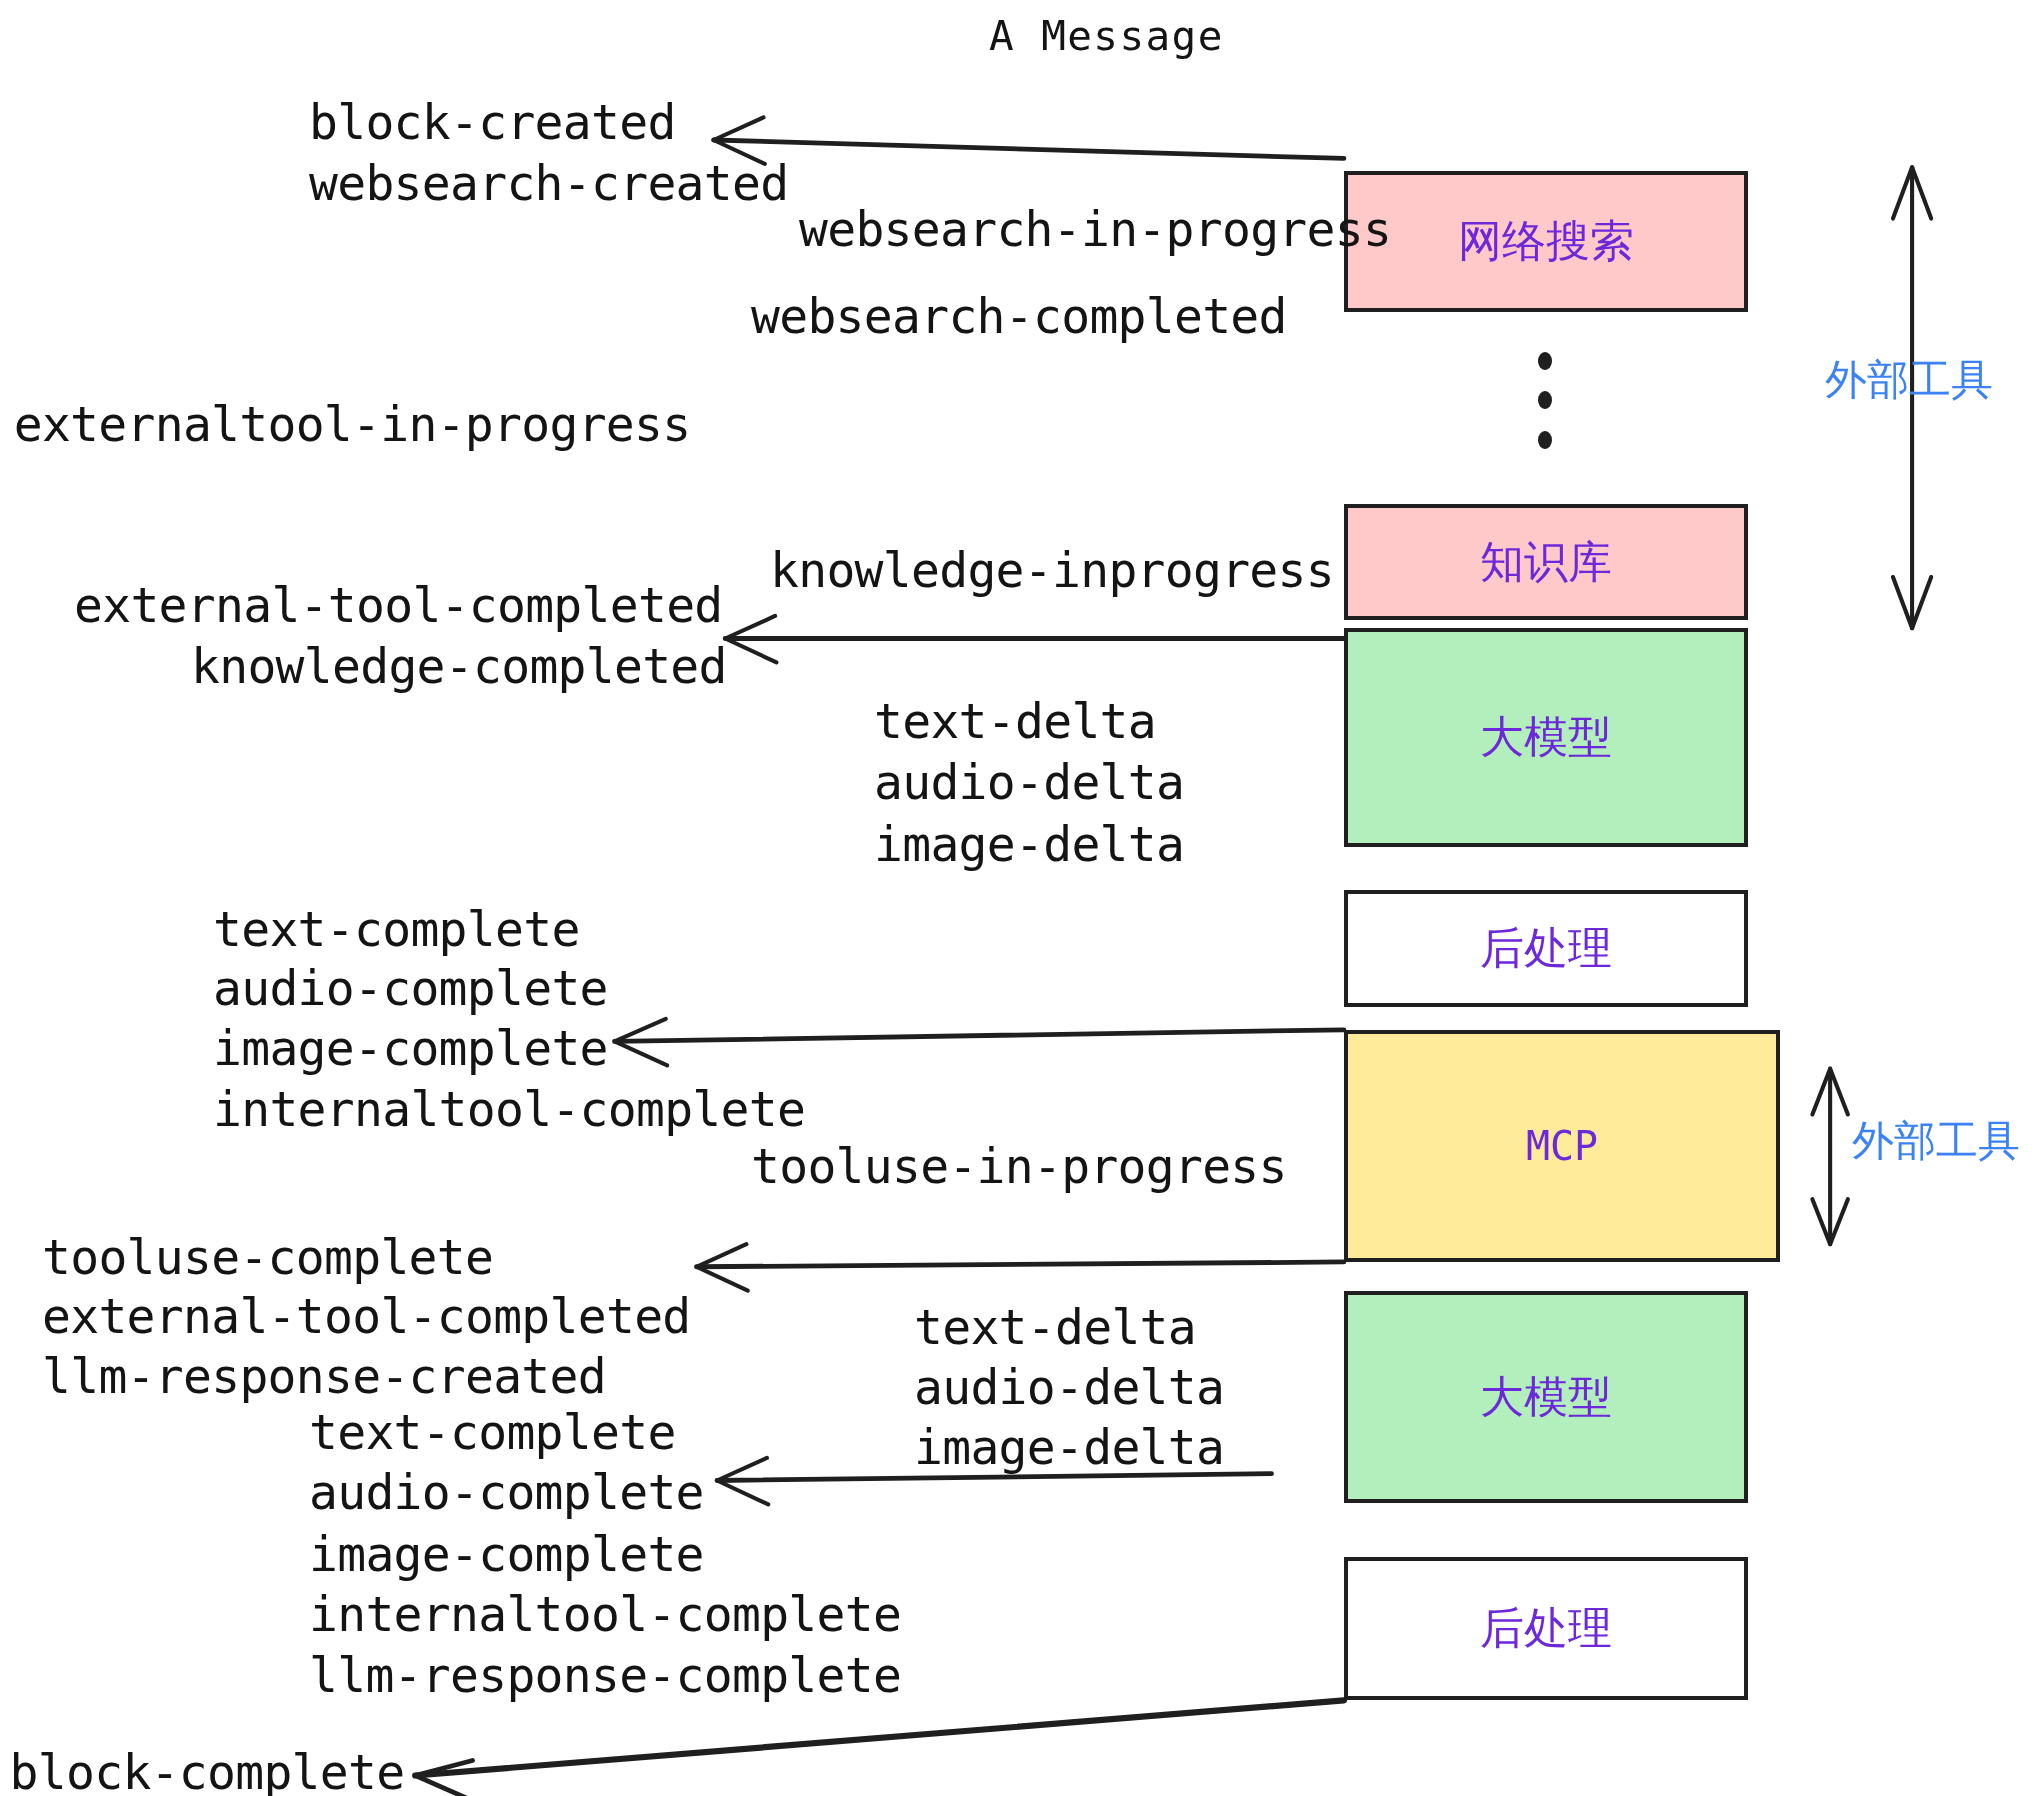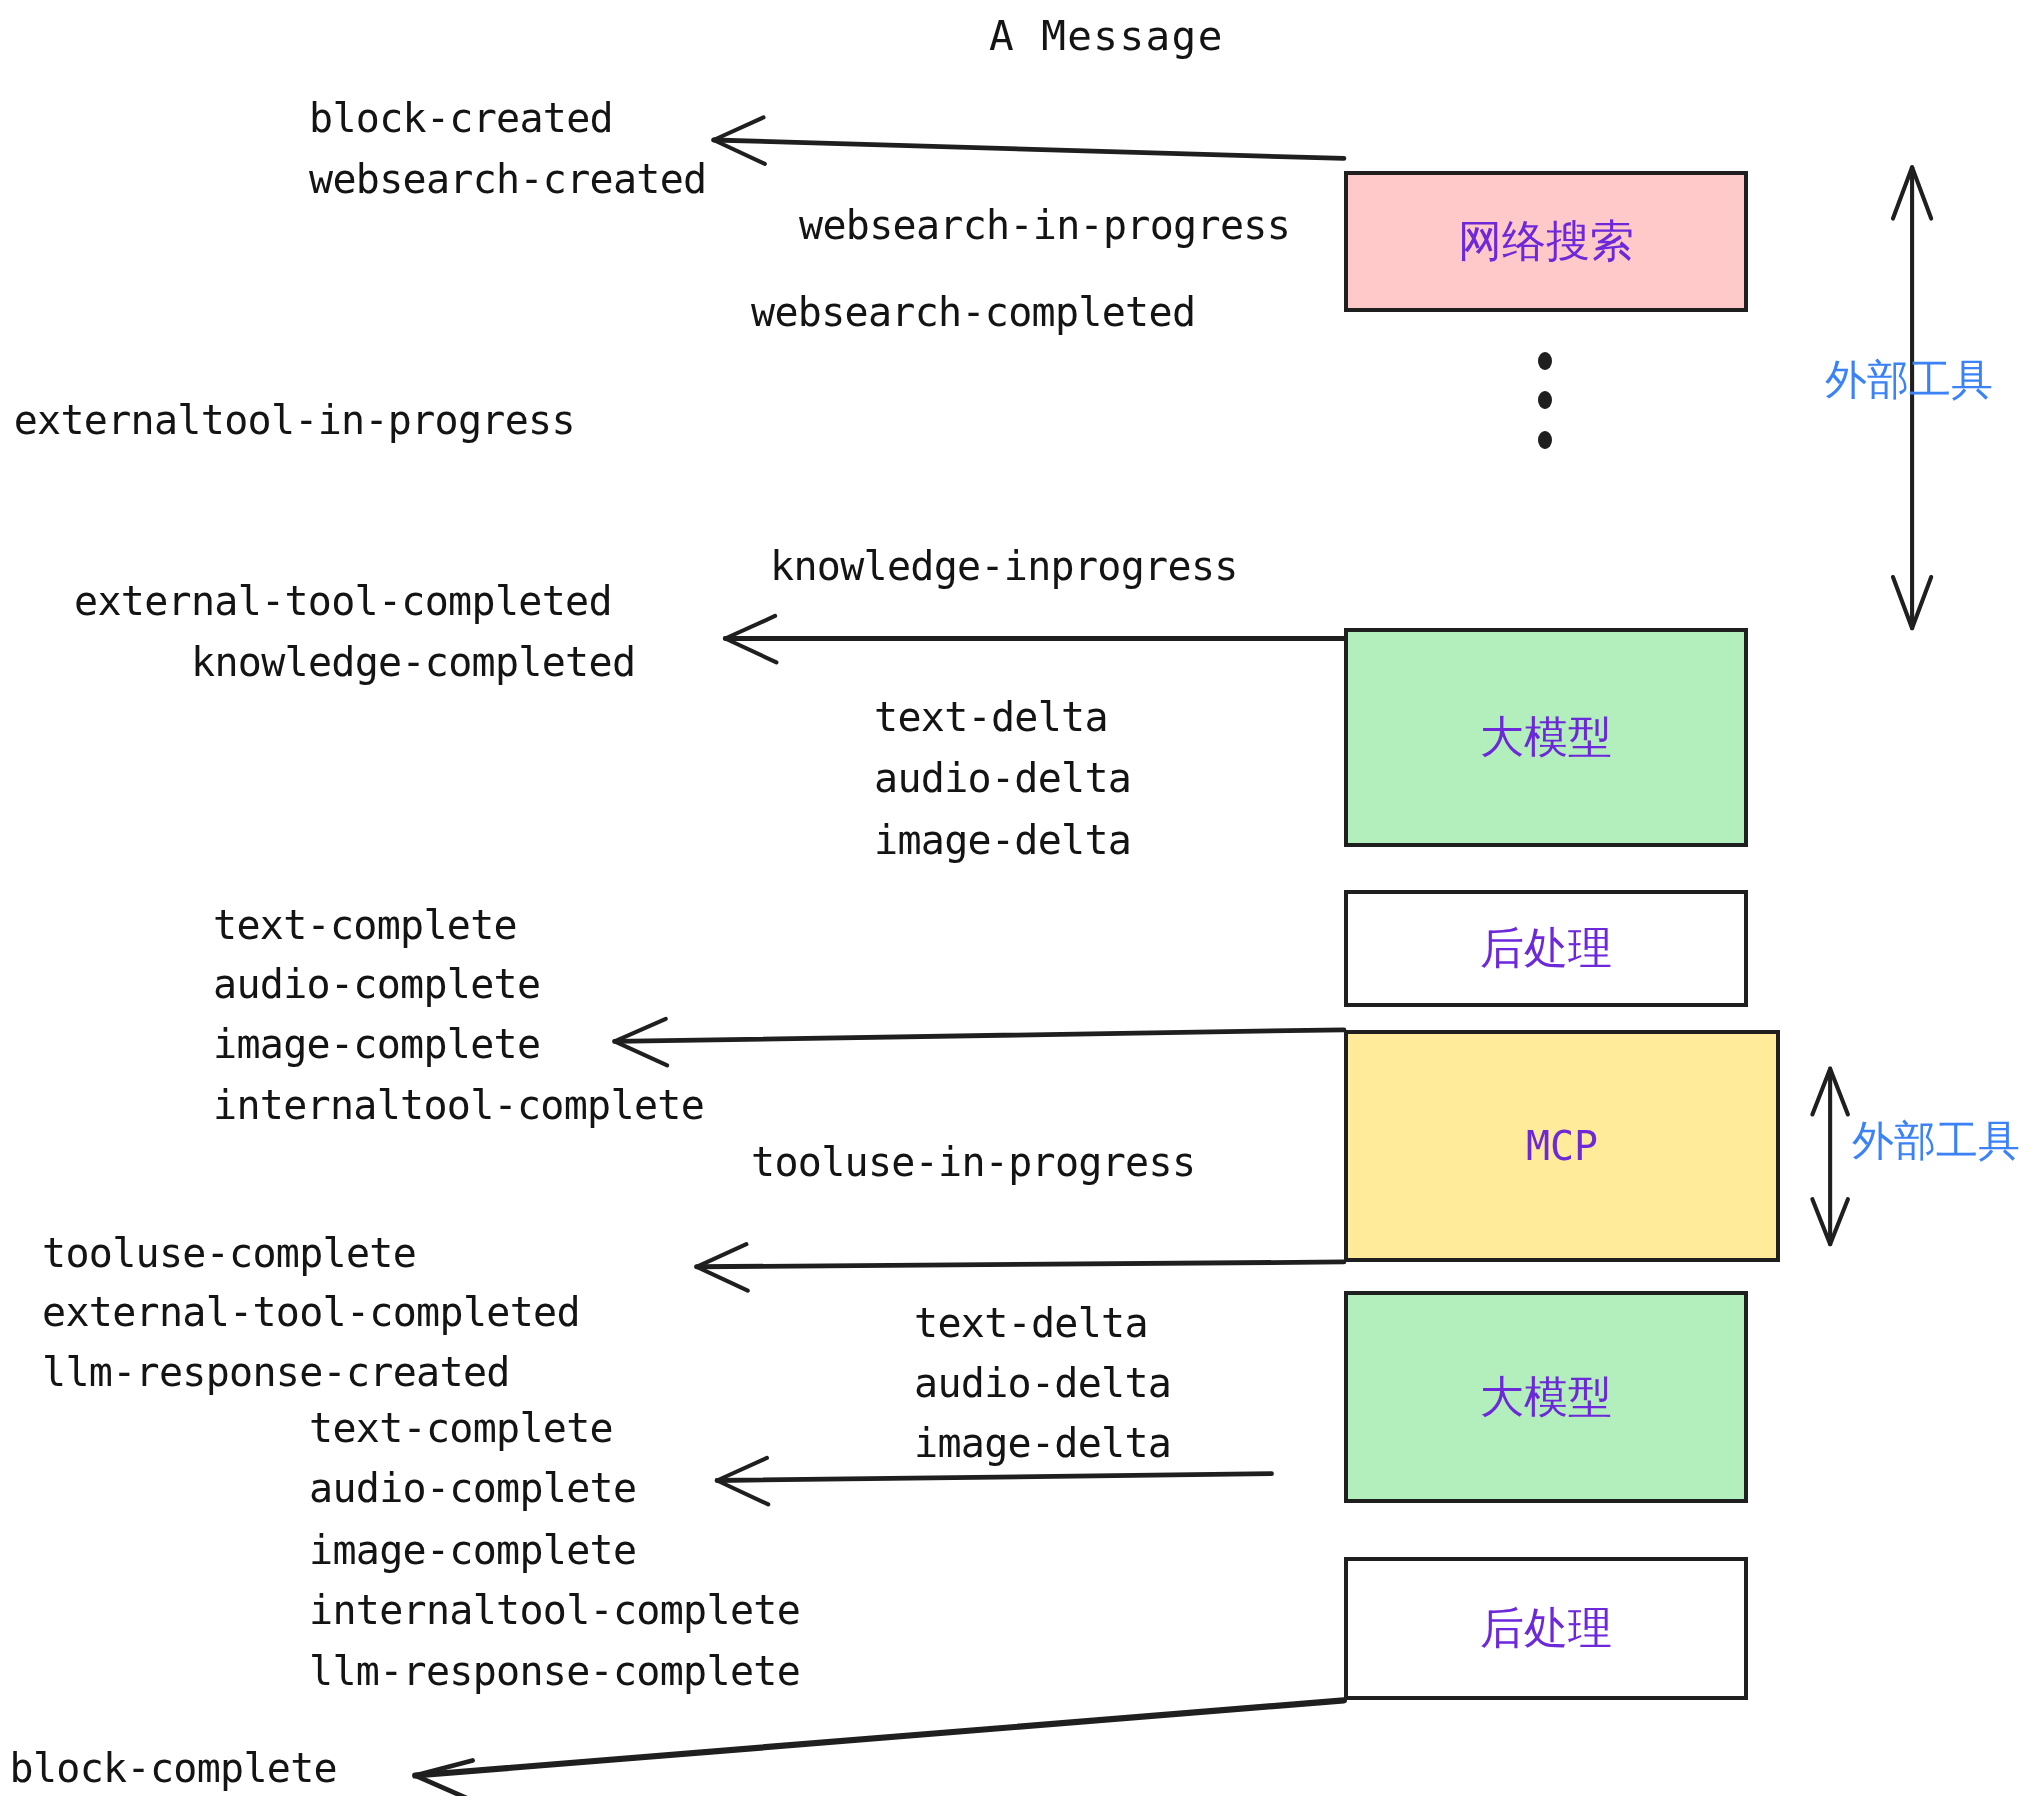--- a/index.html
+++ b/index.html
@@ -13,21 +13,21 @@
     height: 1796px;
     background: #ffffff;
     font-family: "DejaVu Sans Mono", monospace;
     overflow: hidden;
     padding-left: 25px;
   }
   .lbl {
     position: absolute;
     color: #141414;
     font-family: "DejaVu Sans Mono", monospace;
-    font-size: 40px;
+    font-size: 48px;
     line-height: 1;
     letter-spacing: -0.7px;
     white-space: nowrap;
   }
   .title {
     position: absolute;
     color: #141414;
     font-family: "DejaVu Sans Mono", monospace;
     font-size: 41px;
     letter-spacing: 1.4px;
@@ -110,20 +110,23 @@
   </svg>
 
   <div class="box" style="left:1344px; top:171px; width:404px; height:141px; background:#FFC9C9;">
     <span>网络搜索</span>
   </div>
 
   <div class="dot" style="left:1538px; top:352px;"></div>
   <div class="dot" style="left:1538px; top:391px;"></div>
   <div class="dot" style="left:1538px; top:431px;"></div>
 
+  <div class="box" style="left:1344px; top:504px; width:404px; height:116px; background:#FFC9C9;">
+    <span>知识库</span>
+  </div>
 
   <div class="box" style="left:1344px; top:628px; width:404px; height:219px; background:#B3EFBC;">
     <span>大模型</span>
   </div>
 
   <div class="box" style="left:1344px; top:890px; width:404px; height:117px; background:#FFFFFF;">
     <span>后处理</span>
   </div>
 
   <div class="box mono" style="left:1344px; top:1030px; width:436px; height:232px; background:#FFEB99;">

